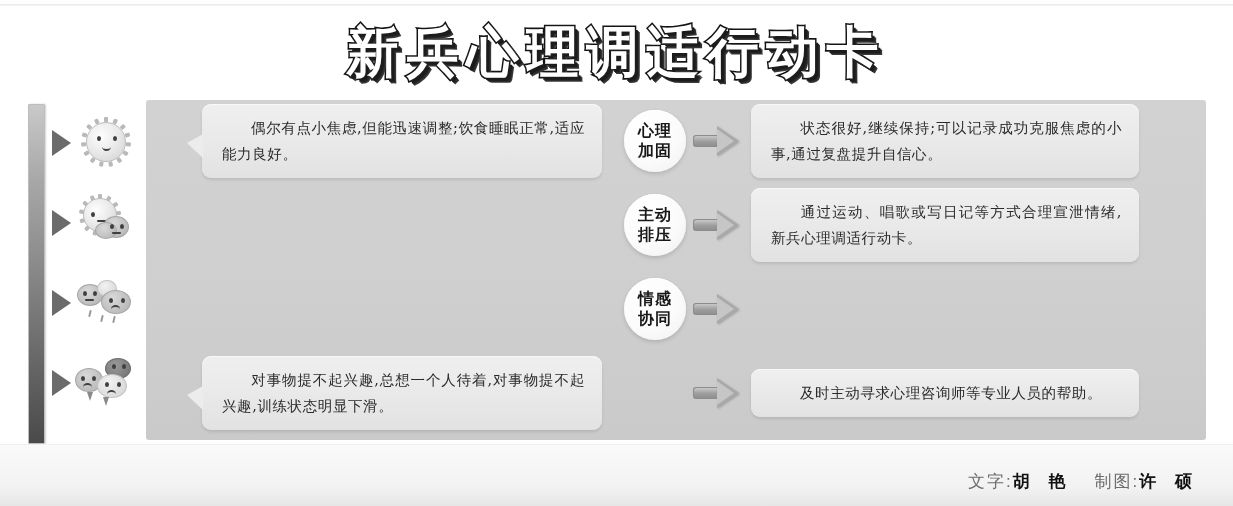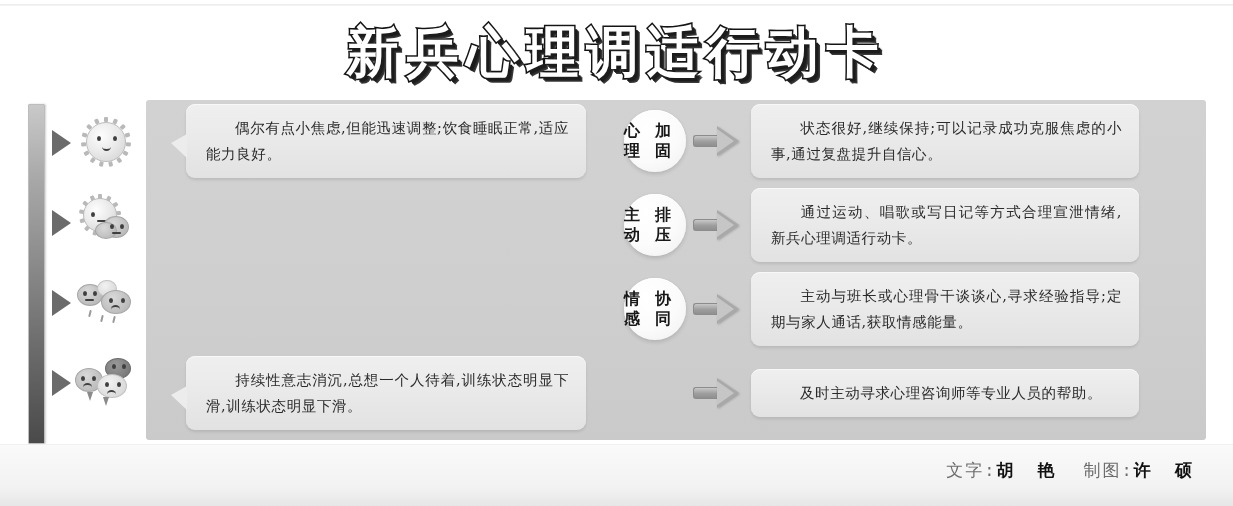--- a/index.html
+++ b/index.html
@@ -131,36 +131,36 @@
     box-shadow: 0 2px 3px rgba(0,0,0,.10), inset 0 1px 0 #f8f8f8;
     padding: 11px 17px 11px 20px;
     font-family: "DejaVu Serif", "Liberation Serif", serif;
     font-size: 14.5px;
     line-height: 1.82;
     color: #2b2b2b;
     letter-spacing: .6px;
     text-align: justify;
   }
   .bubble .indent { display: inline-block; width: 2em; }
-  .bubble-left  { position: absolute; left: 40px;  width: 400px; }
+  .bubble-left  { position: absolute; left: 56px;  width: 400px; }
   .bubble-right { position: absolute; left: 605px; width: 388px; }
   .bubble-left::before {
     content: ""; position: absolute; left: -15px; top: 30px;
     width: 0; height: 0;
     border-top: 9px solid transparent;
     border-bottom: 15px solid transparent;
     border-right: 16px solid #ececec;
   }
   
   .chip {
     position: absolute; left: 478px;
     width: 62px; height: 62px; border-radius: 50%;
     background: radial-gradient(circle at 36% 30%, #ffffff 0%, #fbfbfb 55%, #efefef 100%);
     box-shadow: 0 2px 4px rgba(0,0,0,.14), inset 0 1px 0 #fff;
-    display: flex; flex-direction: row;
+    display: flex; flex-direction: column;
     align-items: center; justify-content: center;
     font-family: Liberation Sans, sans-serif;
     font-weight: 700; font-size: 16px; color: #181818;
     line-height: 1.28; letter-spacing: 1px;
   }
   
   .arrow3d { position: absolute; left: 547px; width: 48px; height: 34px; }
   .arrow3d .shaft {
     position: absolute; left: 0; top: 11px; width: 28px; height: 12px;
     background: linear-gradient(to bottom, #c8c8c8, #9e9e9e 55%, #8f8f8f);
@@ -181,22 +181,22 @@
     border-bottom: 12px solid transparent;
     border-left: 17px solid #c6c6c6;
   }
   
   .credit-band {
     position: absolute; left: 0; bottom: 0; width: 1233px; height: 62px;
     background: linear-gradient(to bottom, #fafafa 0%, #f2f2f2 70%, #e6e6e6 100%);
     border-top: 1px solid #f0f0f0;
   }
   .credit {
-    position: absolute; right: 34px; top: 14px;
-    font-family: Liberation Mono, monospace;
+    position: absolute; right: 34px; top: 25px;
+    font-family: Liberation Sans, sans-serif;
     font-size: 17px; color: #3a3a3a; letter-spacing: 2px;
     white-space: nowrap;
   }
   .credit .k { color: #6d6d6d; font-weight: 400; }
   .credit .v { color: #111; font-weight: 700; letter-spacing: 7px; }
   .credit .gap { display: inline-block; width: 22px; }
 </style>
 </head>
 <body>
 
@@ -342,25 +342,24 @@
     <div class="row" style="top:170px;">
       <div class="chip">
         <span>情感</span>
         <span>协同</span>
       </div>
       <div class="arrow3d">
         <div class="shaft"></div>
           <div class="head"></div>
           <div class="head2"></div>
       </div>
-      <div class="bubble bubble-right"><span class="indent"></span><span>主动与班长或心理骨干谈谈心,寻求经验指导;定期与家人通话,获取情感能量。</span></div>
     </div>
 
     <div class="row" style="top:254px;">
-      <div class="bubble bubble-left"><span class="indent"></span><span>持续性意志消沉,总想一个人待着,训练状态明显下滑,训练状态明显下滑。</span></div>
+      <div class="bubble bubble-left"><span class="indent"></span><span>对事物提不起兴趣,总想一个人待着,对事物提不起兴趣,训练状态明显下滑。</span></div>
       <div class="arrow3d">
         <div class="shaft"></div>
           <div class="head"></div>
           <div class="head2"></div>
       </div>
       <div class="bubble bubble-right"><span class="indent"></span><span>及时主动寻求心理咨询师等专业人员的帮助。</span></div>
     </div>
   </div>
 
   <div class="credit-band">

